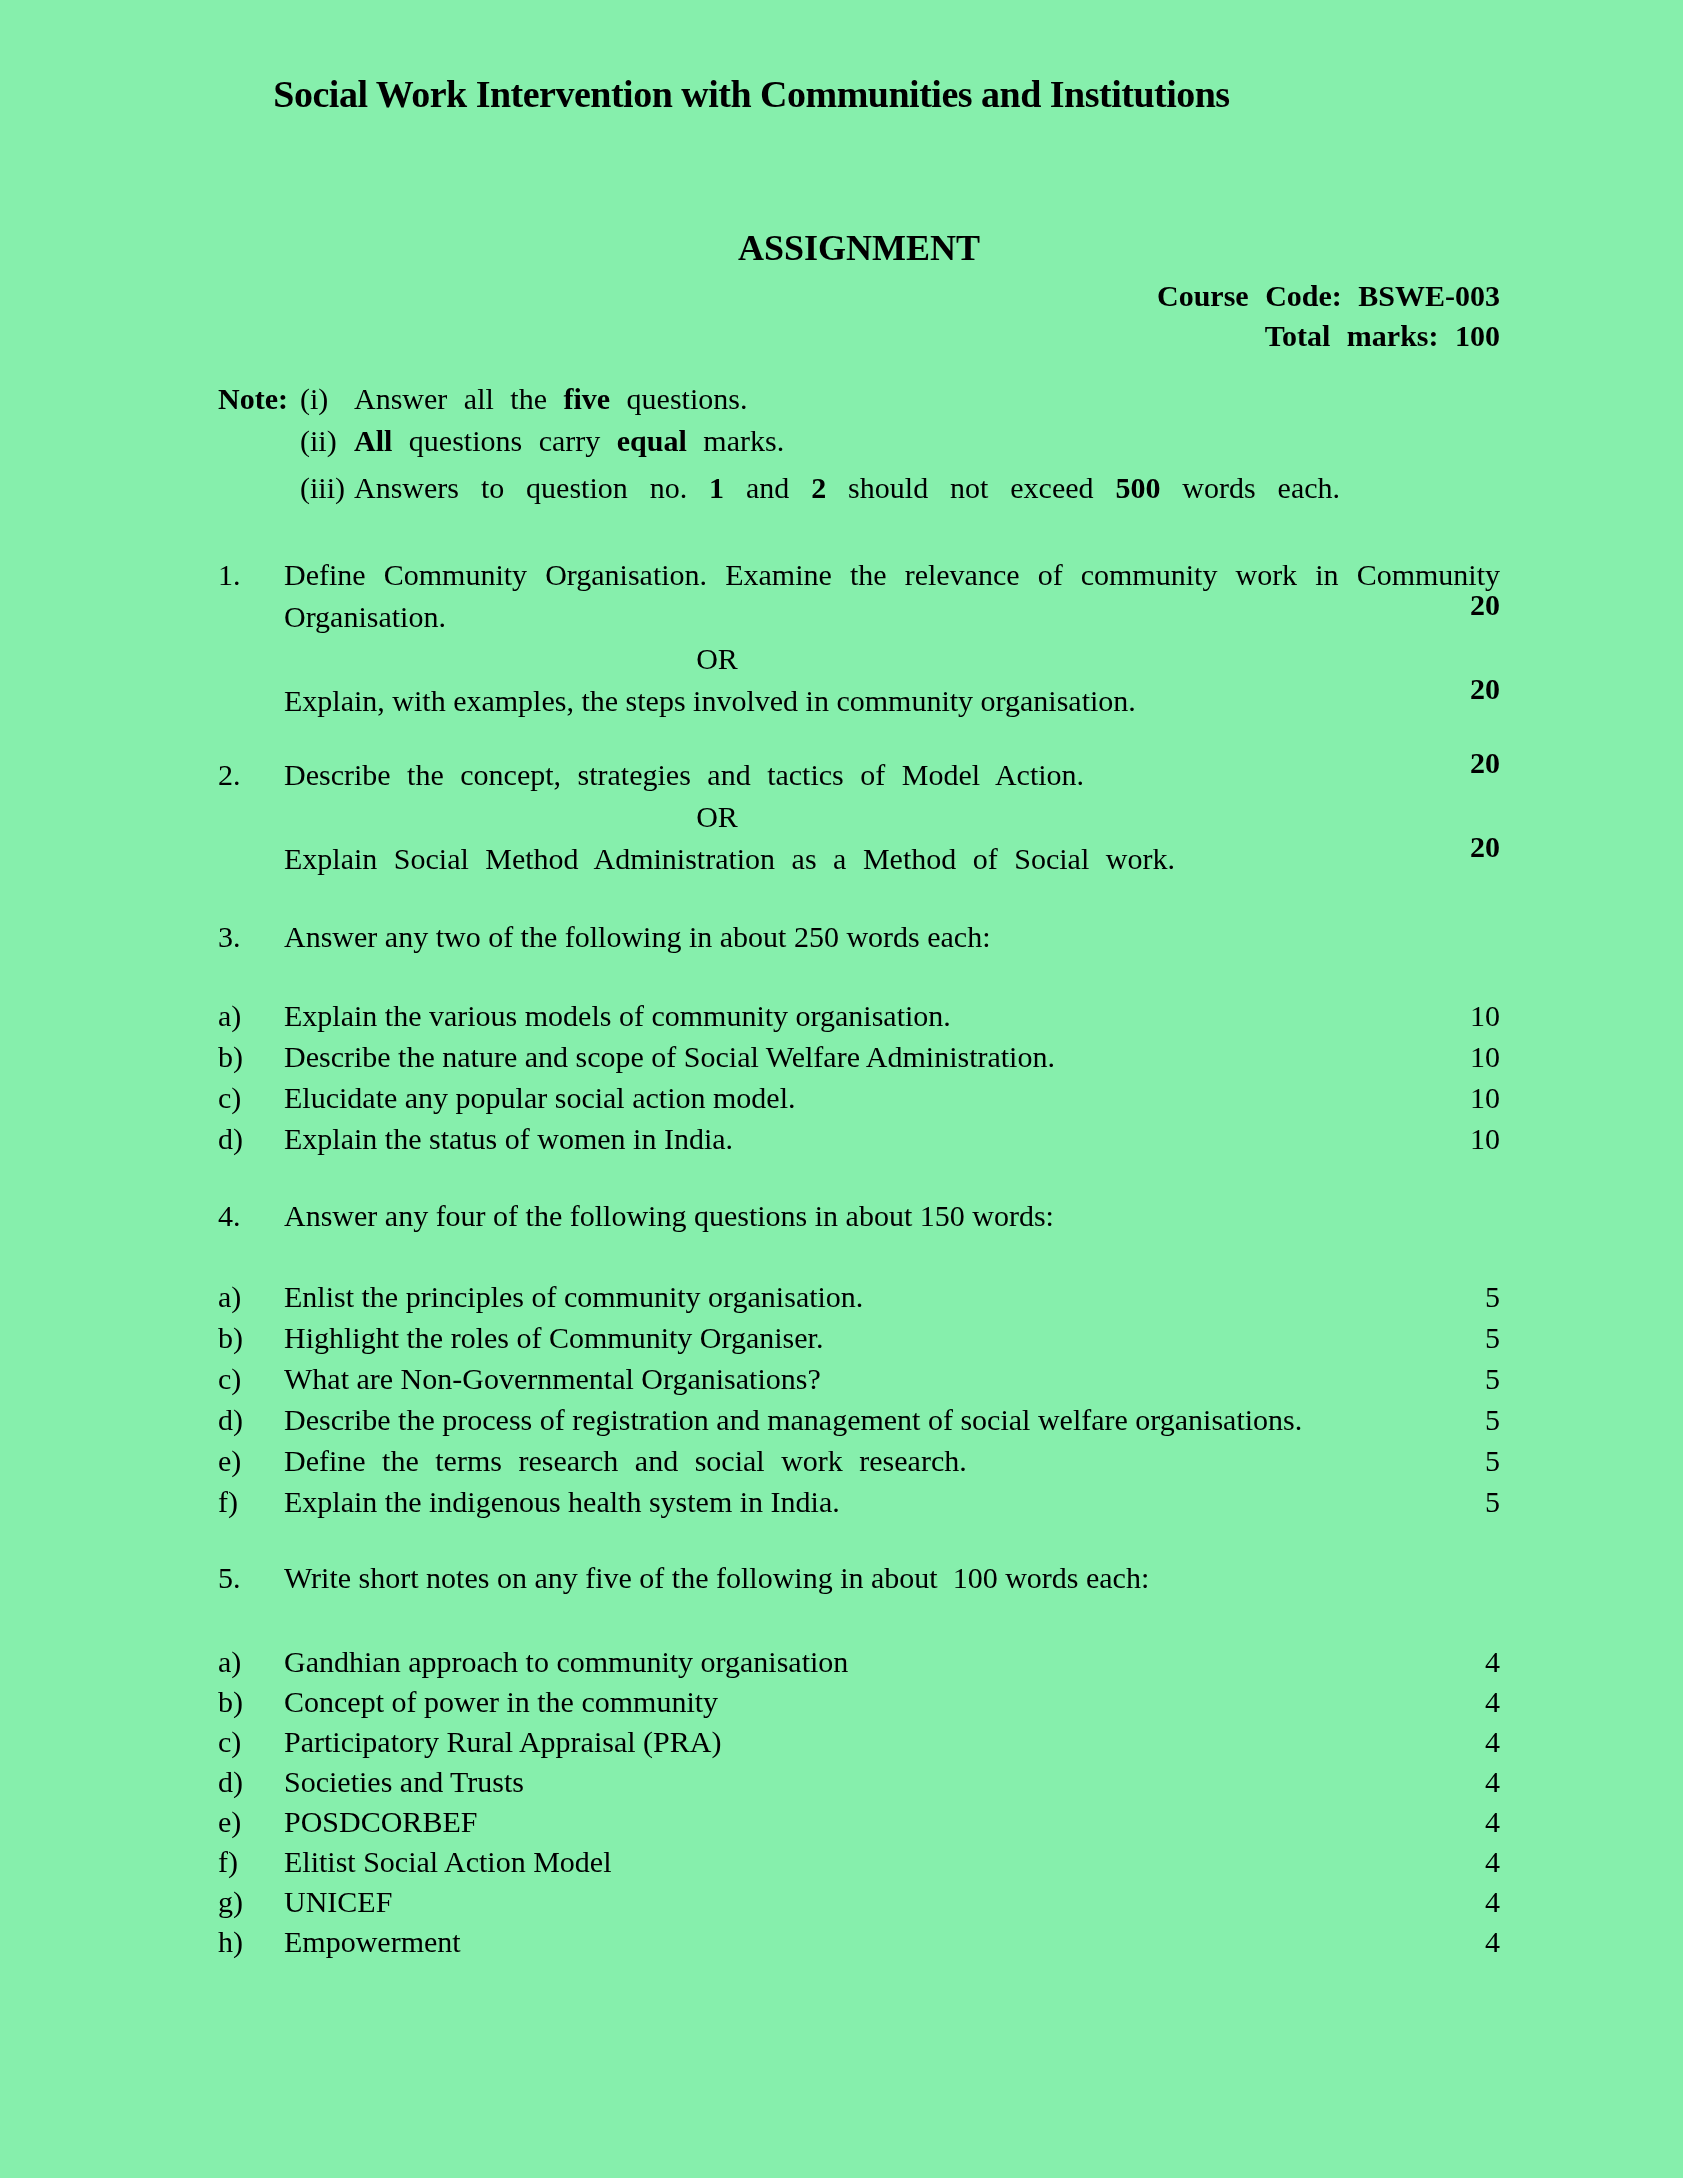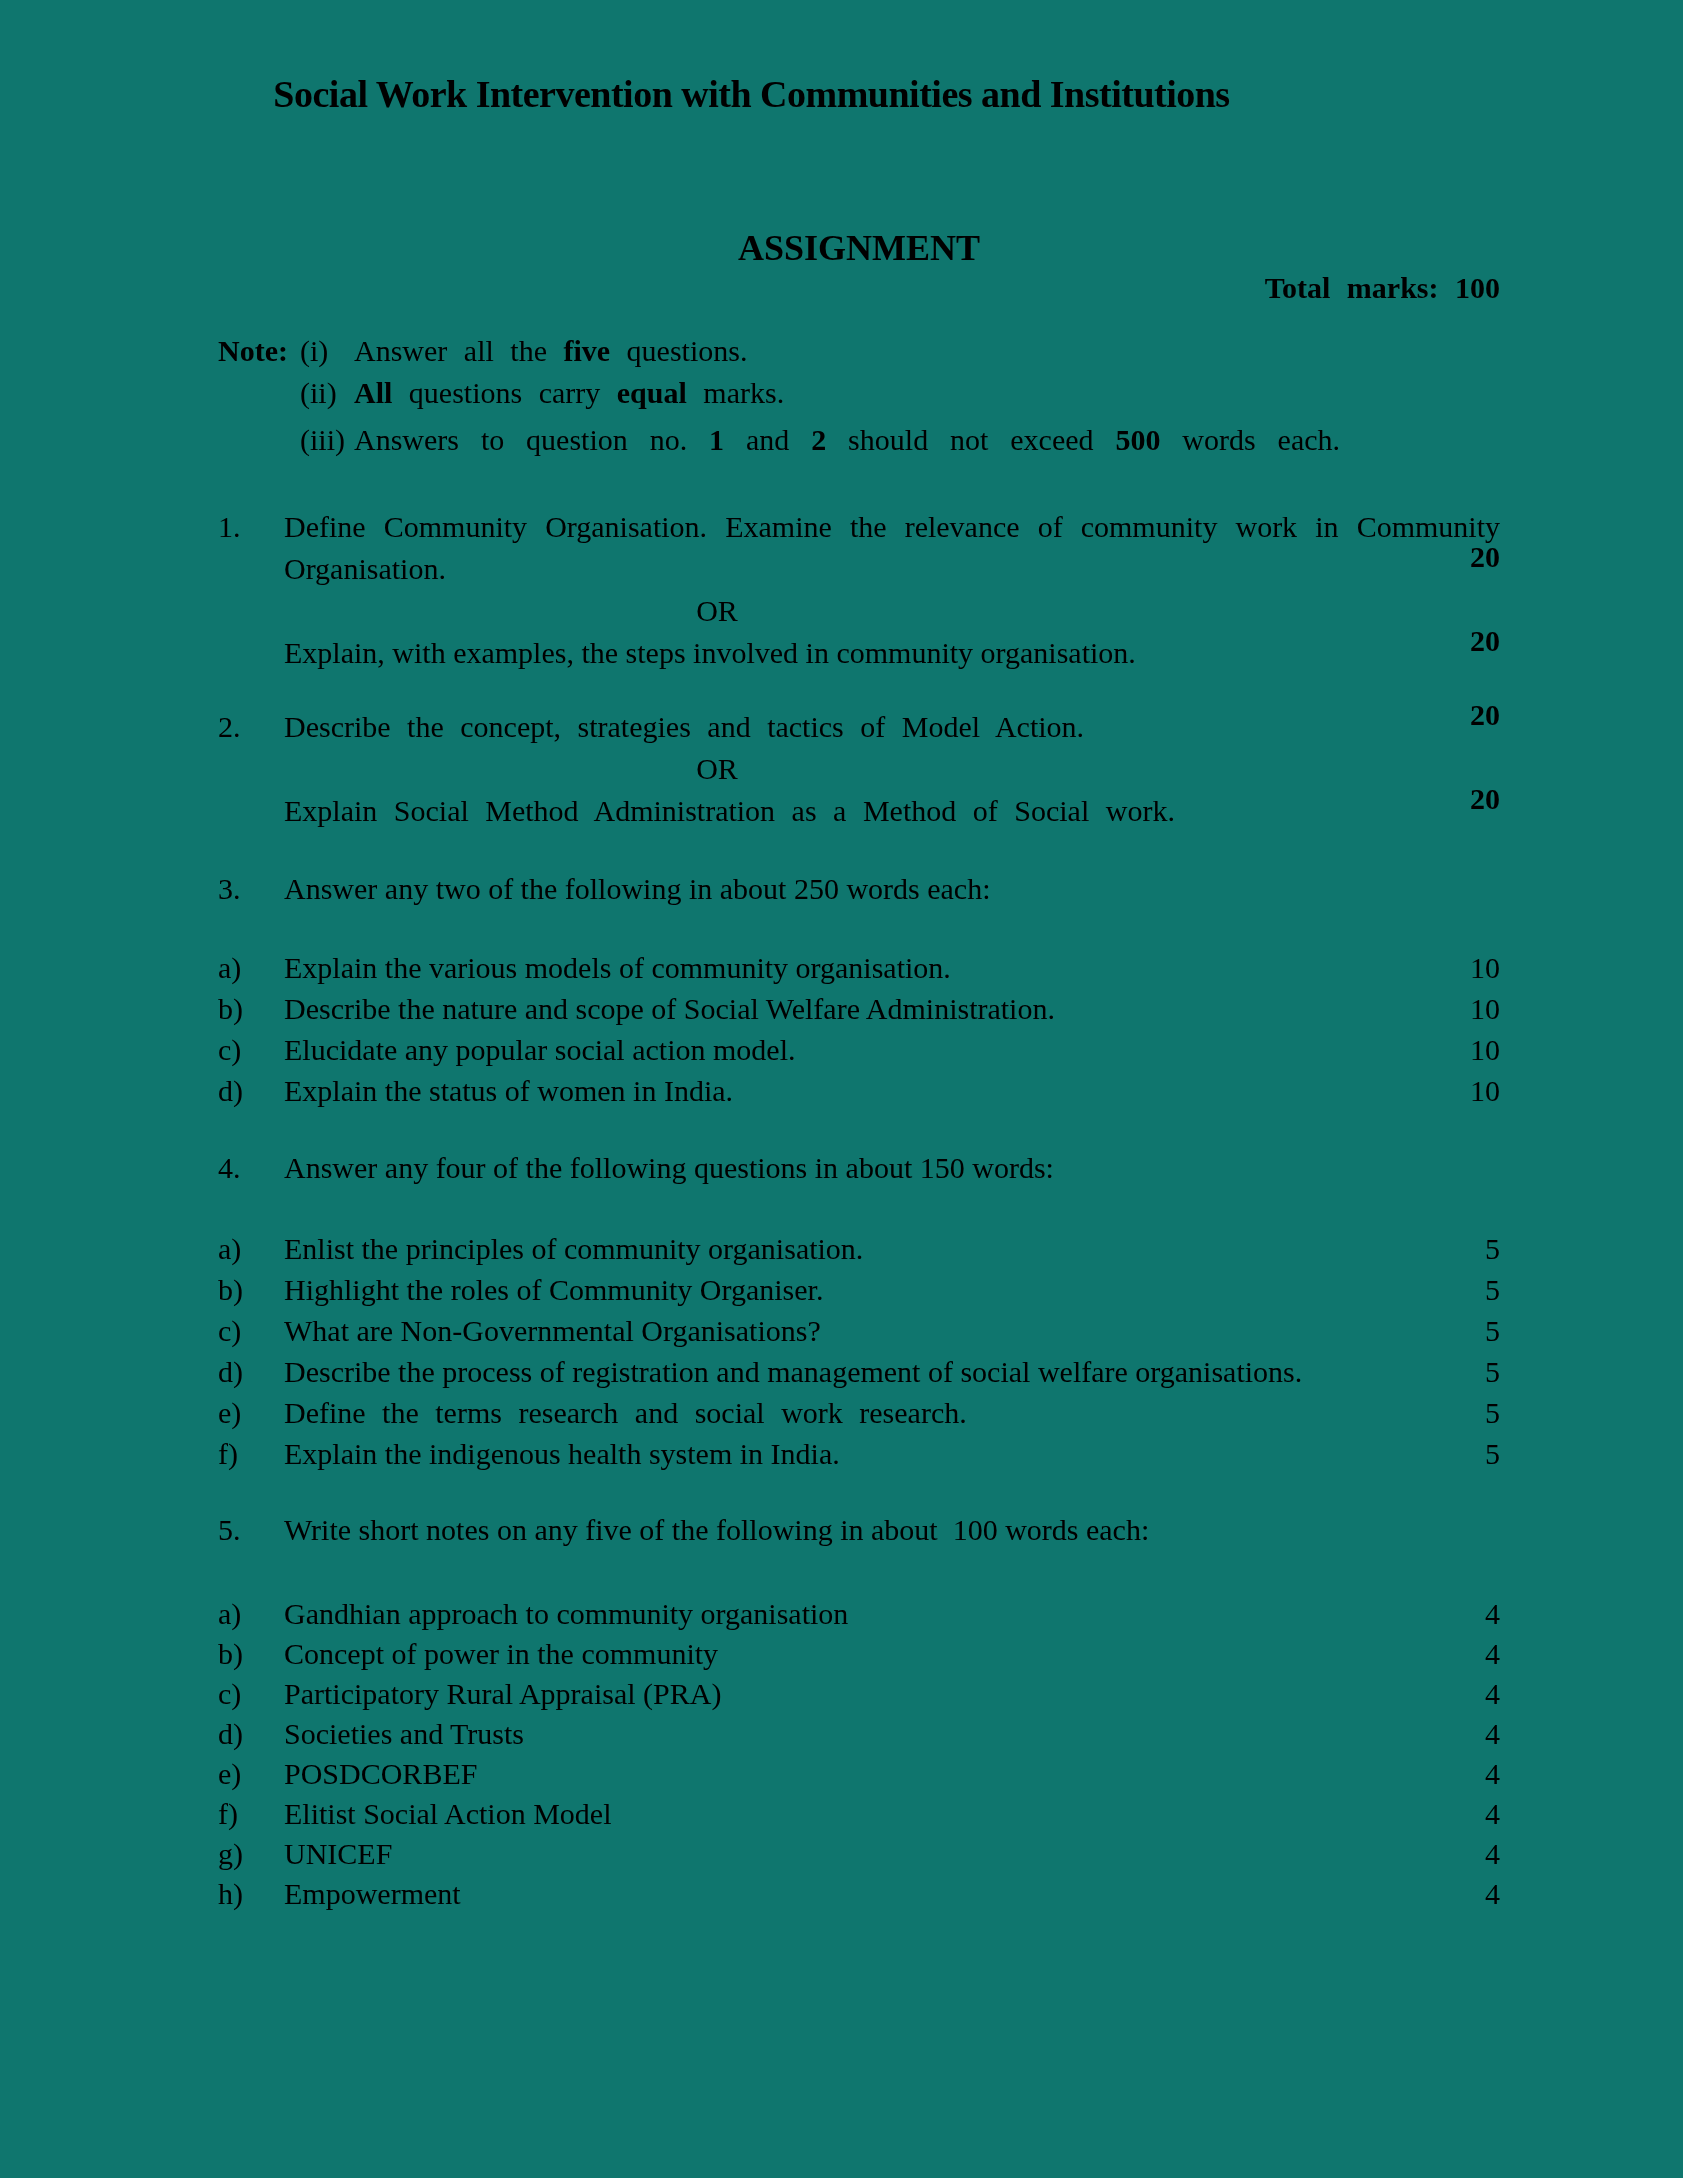--- a/index.html
+++ b/index.html
@@ -1,20 +1,20 @@
 <!DOCTYPE html>
 <html><head>
 <meta charset="utf-8">
 <style>
   html,body { margin:0; padding:0; background:#888; }
   .page {
     position:relative;
     width:1683px; height:2178px;
     margin:0 auto;
-    background:#0f766e;
+    background:#86efac;
     color:#000;
     font-family:"Liberation Serif","DejaVu Serif",serif;
     font-size:30px;
     box-sizing:border-box;
     padding:0 183px 0 218px;
     overflow:hidden;
   }
   .doc-title {
     margin:0 215px 0 0;
     padding-top:71px;
@@ -80,20 +80,21 @@
 </style>
 </head>
 <body>
 
 <div class="page">
 
   <h1 class="doc-title">Social Work Intervention with Communities and Institutions</h1>
 
   <div class="heading">ASSIGNMENT</div>
 
+  <div class="right-line first spread">Course Code: BSWE-003</div>
   <div class="right-line spread">Total marks: 100</div>
 
   <div class="note">
     <div class="note-row">
       <span class="note-label">Note:</span>
       <span class="note-roman">(i)</span>
       <span class="note-text spread"><span>Answer all the </span><b>five</b><span> questions.</span></span>
     </div>
     <div class="note-row">
       <span class="note-label"></span>

